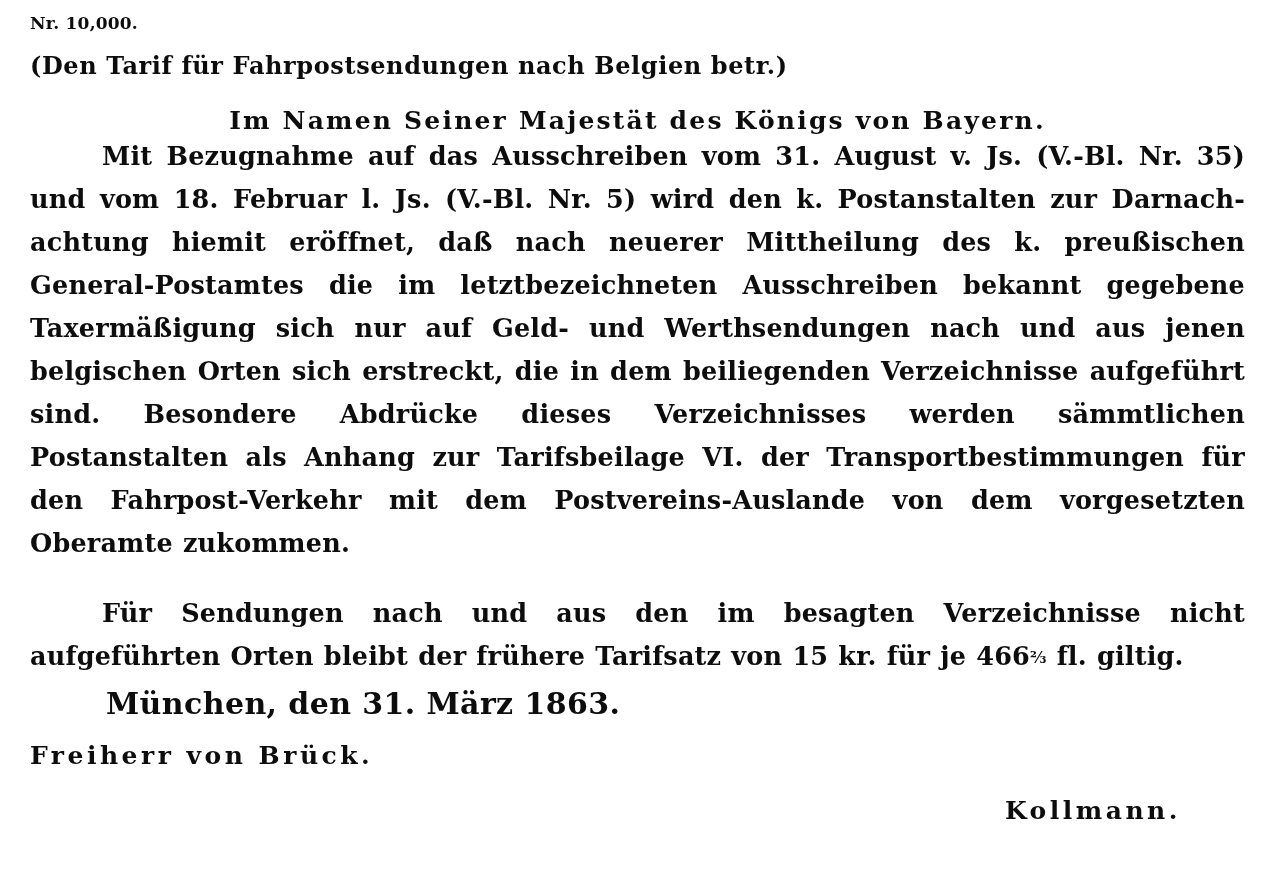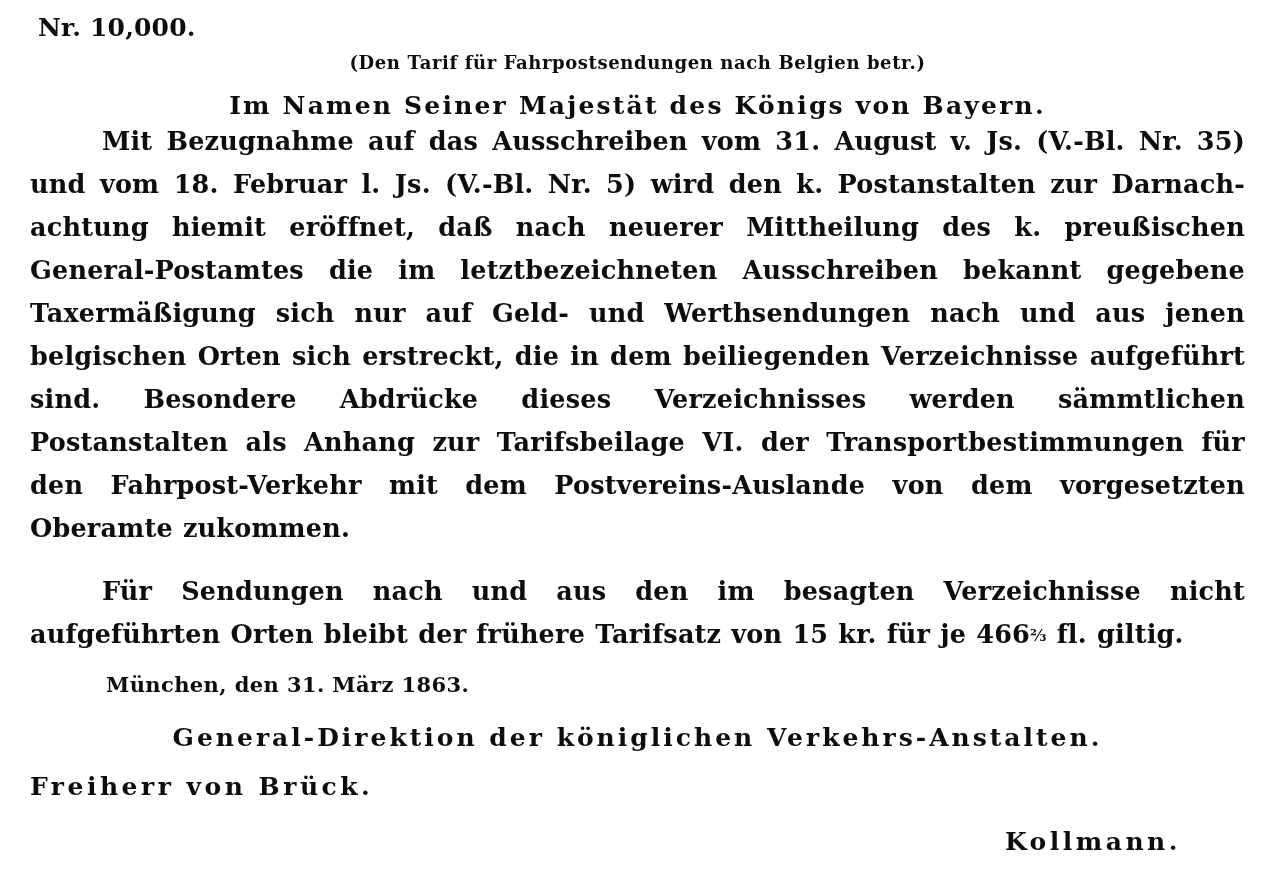--- a/index.html
+++ b/index.html
@@ -24,54 +24,54 @@
 
   
   .frak {
     font-family: "DejaVu Serif", serif;
     font-weight: 700;
     letter-spacing: 0.2px;
     -webkit-font-smoothing: none;
   }
 
   .doc-number {
-    font-size: 25px;
+    font-size: 17px;
     line-height: 1.1;
-    margin: 6px 0 0 8px;
+    margin: 6px 0 0 0;
   }
 
   .subject-line {
-    text-align: center;
-    font-size: 18px;
-    margin-top: 10px;
+    text-align: left;
+    font-size: 24px;
+    margin-top: 18px;
     letter-spacing: 0.6px;
   }
 
   .in-name-line {
     text-align: center;
     font-size: 25px;
-    margin-top: 18px;
+    margin-top: 26px;
     letter-spacing: 2.2px;
   }
 
   .body-para {
     font-size: 25.5px;
     line-height: 43px;
     text-align: justify;
     text-justify: inter-word;
     text-indent: 72px;
     word-spacing: 1px;
   }
   .body-para.second {
-    margin-top: 20px;
+    margin-top: 27px;
   }
 
   .place-date {
-    font-size: 21px;
-    margin-top: 16px;
+    font-size: 30px;
+    margin-top: 8px;
     text-indent: 76px;
     letter-spacing: 0.4px;
   }
 
   .signature-org {
     text-align: center;
     font-size: 25px;
     margin-top: 26px;
     letter-spacing: 3px;
   }
@@ -106,19 +106,18 @@
   <div class="subject-line frak">(Den Tarif für Fahrpostsendungen nach Belgien betr.)</div>
 
   <div class="in-name-line frak">Im Namen Seiner Majestät des Königs von Bayern.</div>
 
   <div class="body-para frak">Mit Bezugnahme auf das Ausschreiben vom 31. August v. Js. (V.-Bl. Nr. 35) und vom 18. Februar l. Js. (V.-Bl. Nr. 5) wird den k. Postanstalten zur Darnach-achtung hiemit eröffnet, daß nach neuerer Mittheilung des k. preußischen General-Postamtes die im letztbezeichneten Ausschreiben bekannt gegebene Taxermäßigung sich nur auf Geld- und Werthsendungen nach und aus jenen belgischen Orten sich erstreckt, die in dem beiliegenden Verzeichnisse aufgeführt sind. Besondere Abdrücke dieses Verzeichnisses werden sämmtlichen Postanstalten als Anhang zur Tarifsbeilage VI. der Transportbestimmungen für den Fahrpost-Verkehr mit dem Postvereins-Auslande von dem vorgesetzten Oberamte zukommen.</div>
 
   <div class="body-para second frak"><span>Für Sendungen nach und aus den im besagten Verzeichnisse nicht aufgeführten Orten bleibt der frühere Tarifsatz von 15 kr. für je 466</span><span class="frac">⅔</span><span> fl. giltig.</span></div>
 
   <div class="place-date frak">München, den 31. März 1863.</div>
 
-  <div class="signature-org frak">General-Direktion der königlichen Verkehrs-Anstalten.</div>
 
   <div class="signature-name frak">Freiherr von Brück.</div>
 
   <div class="signature-clerk frak">Kollmann.</div>
 
 </div>
 
 </body></html>

